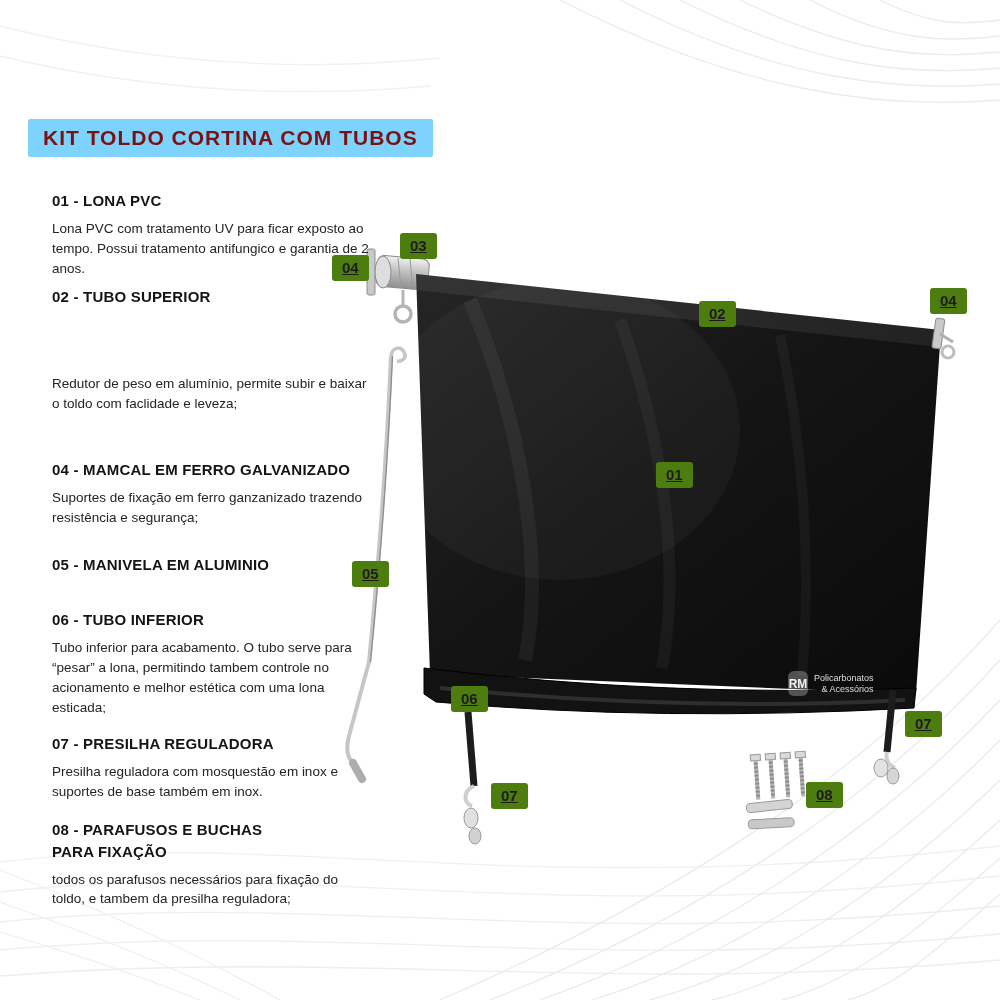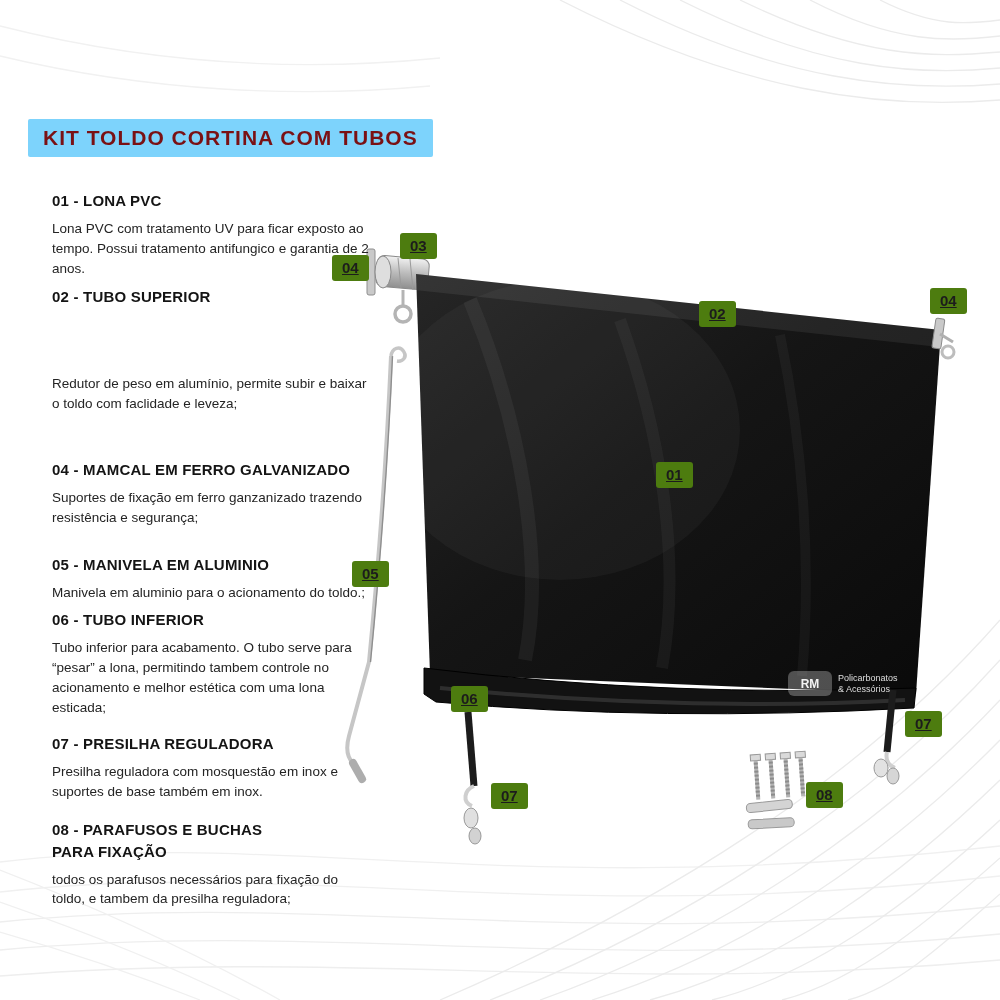--- a/index.html
+++ b/index.html
@@ -50,26 +50,26 @@
   .b06{left:451px;top:686px;}
   .b07l{left:491px;top:783px;}
   .b07r{left:905px;top:711px;}
   .b08{left:806px;top:782px;}
   
   .watermark{
     position:absolute;left:788px;top:671px;z-index:4;
     display:flex;align-items:center;gap:6px;
   }
   .wm-logo{
-    width:44px;height:25px;border-radius:6px;
+    width:20px;height:25px;border-radius:6px;
     background:rgba(255,255,255,0.28);
     color:#f3f3f3;font-size:12px;font-weight:bold;
     display:flex;align-items:center;justify-content:center;
   }
-  .wm-text{font-size:9px;line-height:1.2;color:rgba(255,255,255,0.85);}
+  .wm-text{font-size:9px;line-height:1.2;color:rgba(255,255,255,0.85);text-align:right;}
 </style>
 </head>
 <body>
 
 <svg class="layer" width="1000" height="1000" viewBox="0 0 1000 1000" fill="none">
   <g stroke="#ebebeb" stroke-width="1.3">
 
     <path d="M0,26 C150,64 300,72 440,58" stroke="#f1f1f1"></path>
     <path d="M0,56 C150,92 300,98 430,86" stroke="#f1f1f1"></path>
 
@@ -206,21 +206,20 @@
 </div>
 <div class="section sec-3">
   <p>Redutor de peso em alumínio, permite subir e baixar o toldo com faclidade e leveza;</p>
 </div>
 <div class="section sec-4">
   <h3>04 - MAMCAL  EM FERRO GALVANIZADO</h3>
   <p>Suportes de fixação em ferro ganzanizado trazendo resistência e segurança;</p>
 </div>
 <div class="section sec-5">
   <h3>05 - MANIVELA EM ALUMINIO</h3>
-  <p>Manivela em aluminio para o acionamento do toldo.;</p>
 </div>
 <div class="section sec-6">
   <h3>06 - TUBO INFERIOR</h3>
   <p>Tubo inferior para acabamento. O tubo serve para “pesar” a lona, permitindo tambem controle no acionamento e melhor estética com uma lona esticada;</p>
 </div>
 <div class="section sec-7">
   <h3>07 - PRESILHA REGULADORA</h3>
   <p>Presilha reguladora com mosquestão em inox e suportes de base também em inox.</p>
 </div>
 <div class="section sec-8">

